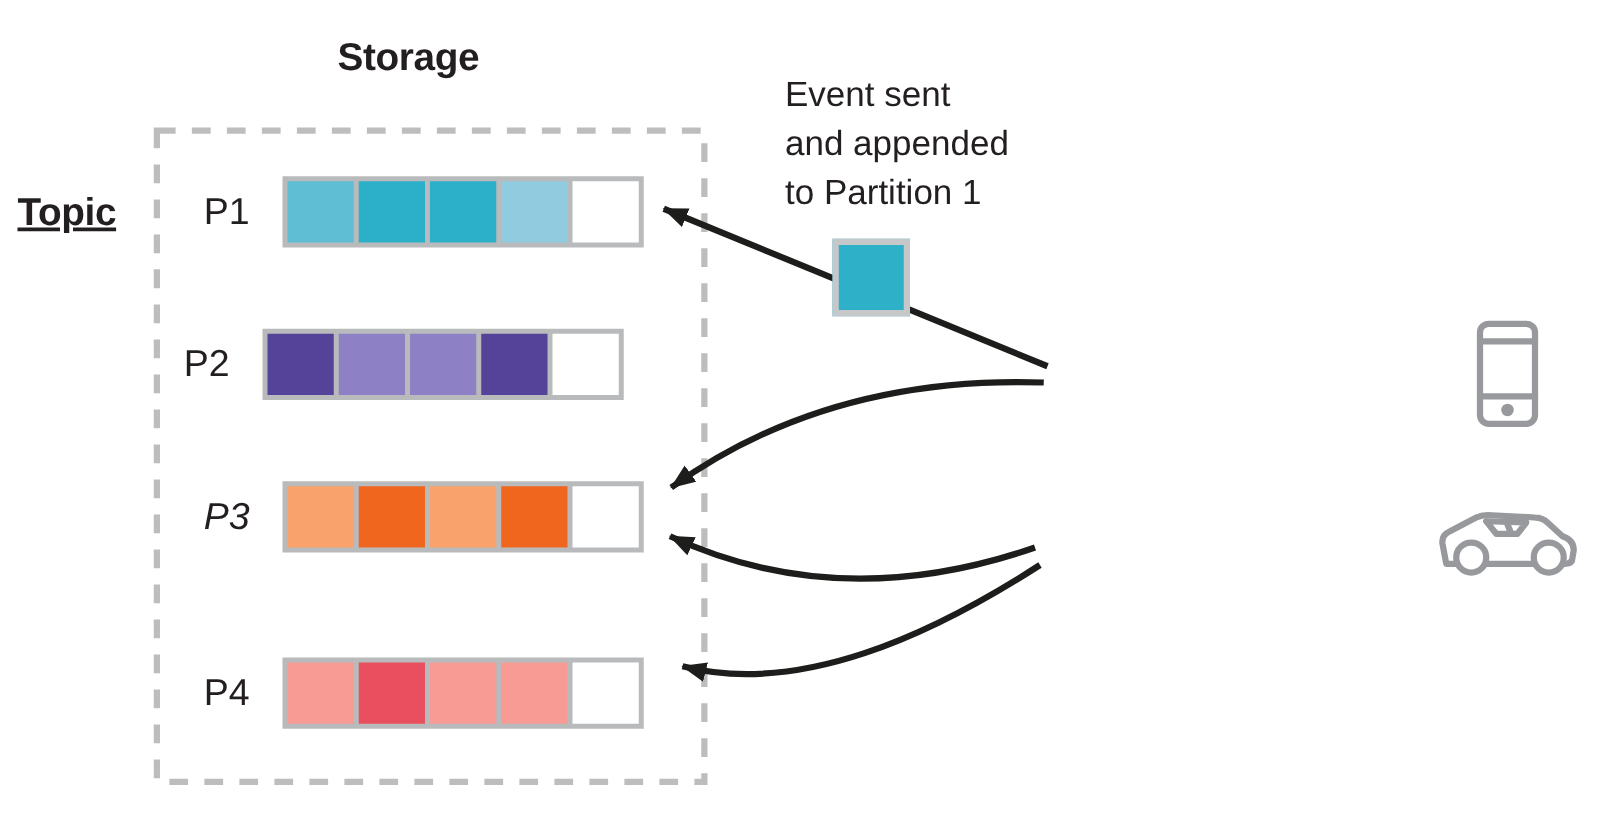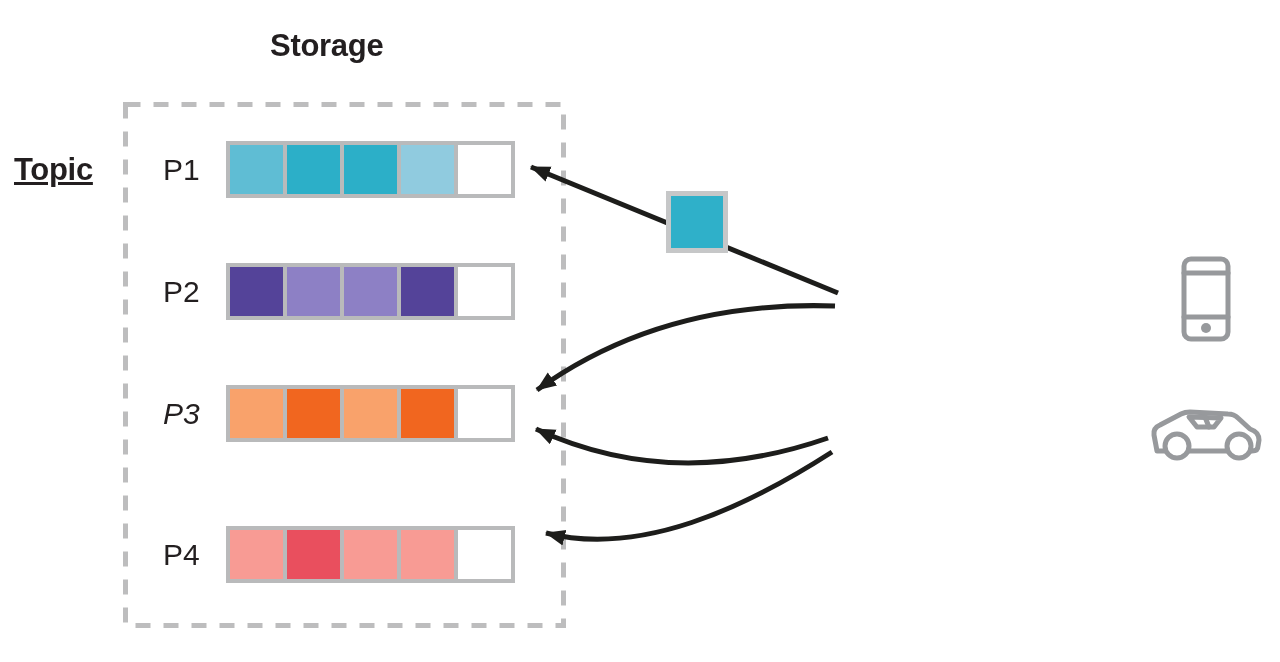--- a/index.html
+++ b/index.html
@@ -149,37 +149,40 @@
       <line class="icon-stroke" x1="1205" y1="417" x2="1209" y2="427"></line>
       <circle class="wheel" cx="1177" cy="446" r="12"></circle>
       <circle class="wheel" cx="1239" cy="446" r="12"></circle>
     </g>
   </svg>
 
   <div class="abs title" style="left:270px;top:28px;">Storage</div>
 
   <div class="abs title" style="left:14px;top:152px;text-decoration:underline;">Topic</div>
 
+  <div class="abs note" style="left:628px;top:56px;">Event sent
+and appended
+to Partition 1</div>
 
 
 
   <div id="event-square" style="background: rgb(47, 176, 201);"></div>
 
   <div id="partitions">
       <div class="partition-row" style="left: 226px; top: 141px;">
         <span class="label plabel">P1</span>
         <div class="cells">
           <div class="cell" style="background: rgb(95, 189, 212);"></div>
           <div class="cell" style="background: rgb(44, 175, 200);"></div>
           <div class="cell" style="background: rgb(44, 175, 200);"></div>
           <div class="cell" style="background: rgb(144, 203, 223);"></div>
           <div class="cell" style="background: rgb(255, 255, 255);"></div>
         </div>
       </div>
-      <div class="partition-row" style="left: 226px; top: 263px;">
+      <div class="partition-row" style="left: 210px; top: 263px;">
         <span class="label plabel">P2</span>
         <div class="cells">
           <div class="cell" style="background: rgb(84, 67, 153);"></div>
           <div class="cell" style="background: rgb(141, 128, 197);"></div>
           <div class="cell" style="background: rgb(141, 128, 197);"></div>
           <div class="cell" style="background: rgb(84, 67, 153);"></div>
           <div class="cell" style="background: rgb(255, 255, 255);"></div>
         </div>
       </div>
       <div class="partition-row" style="left: 226px; top: 385px; font-style: italic;">

